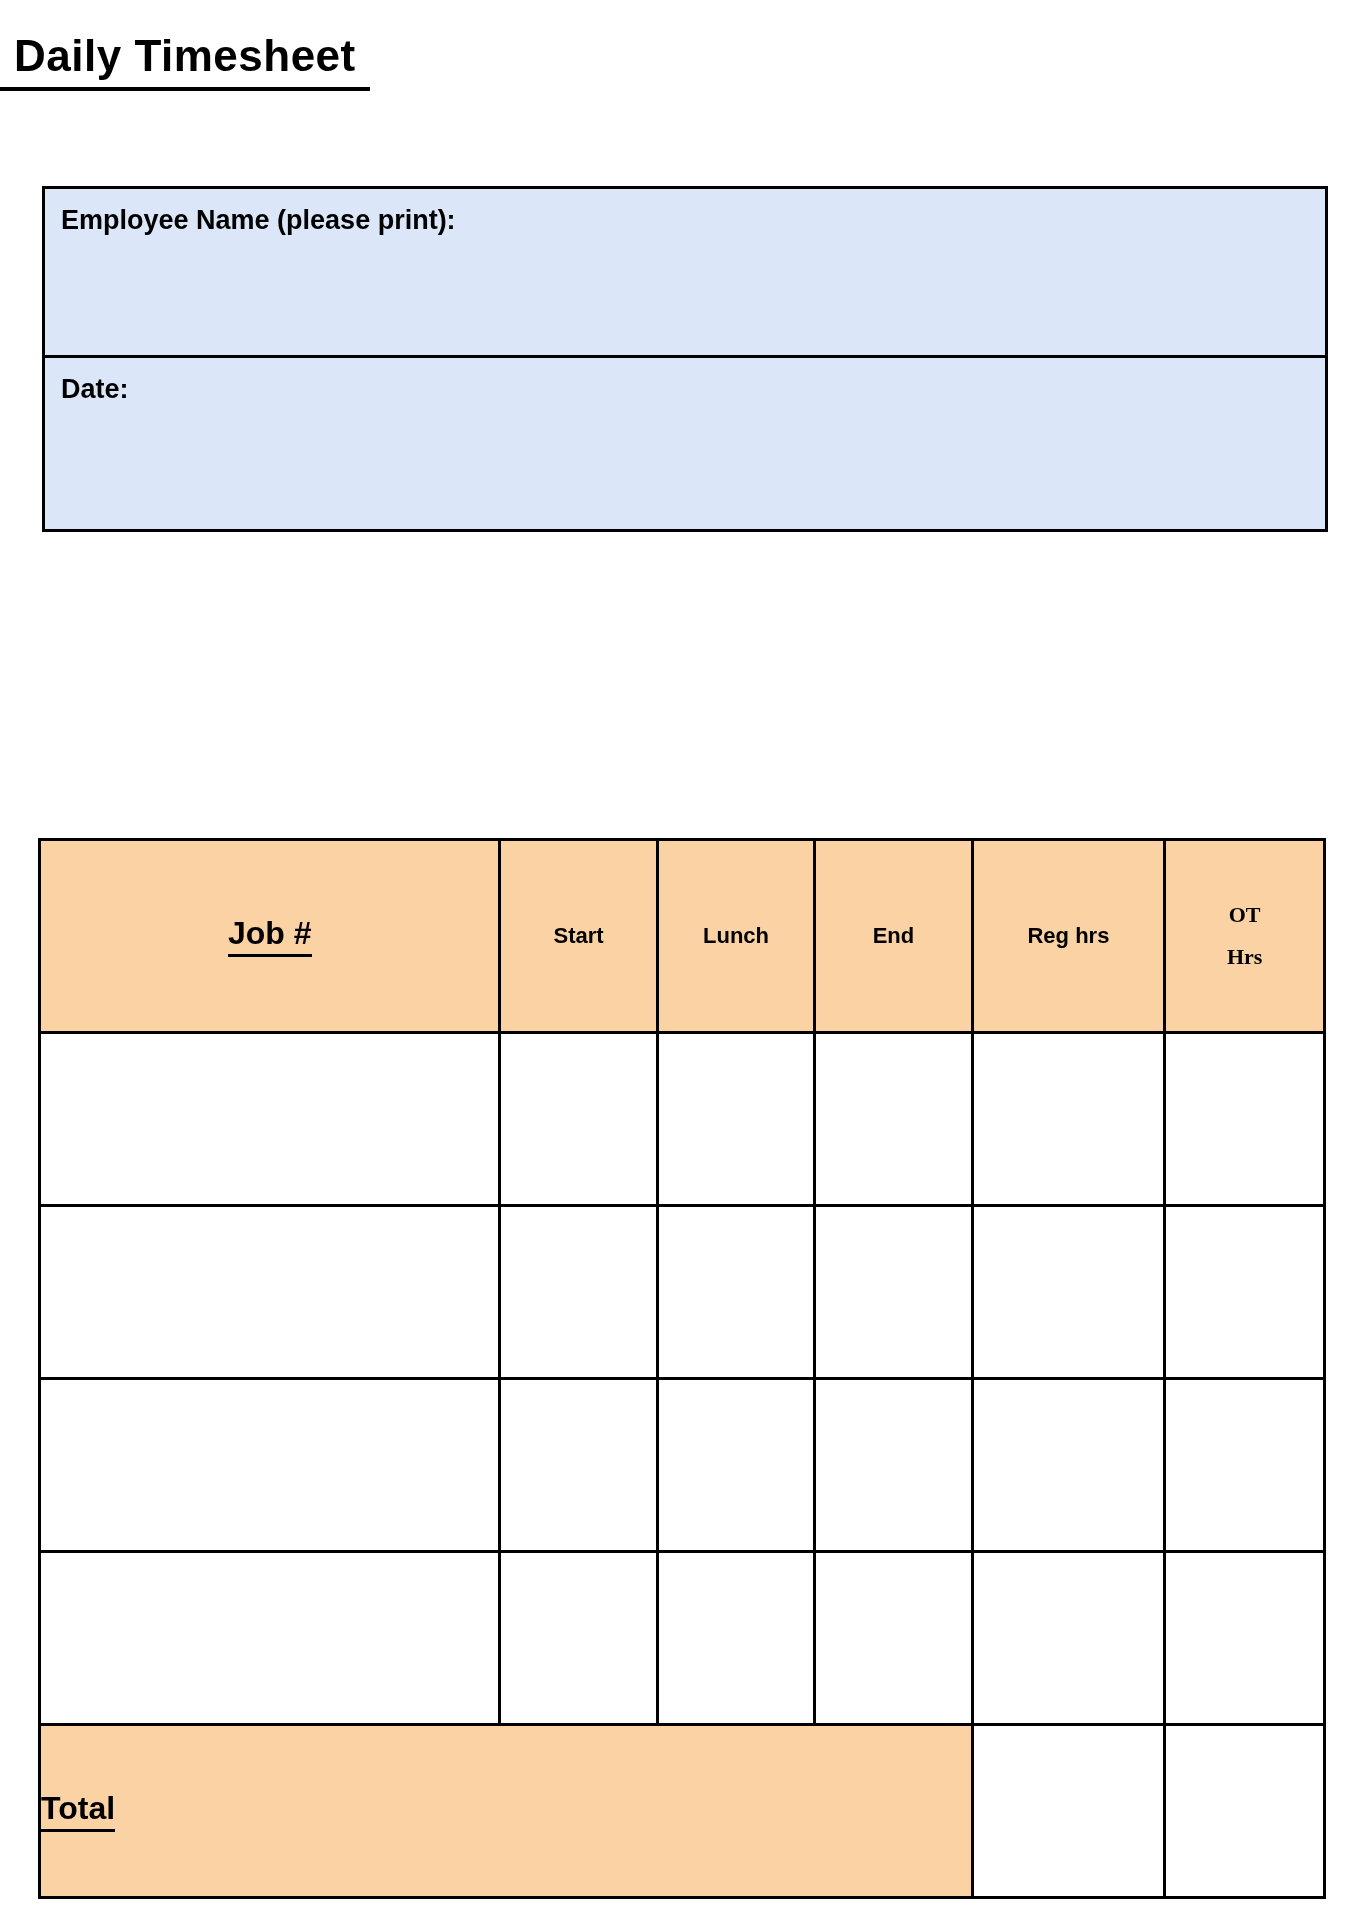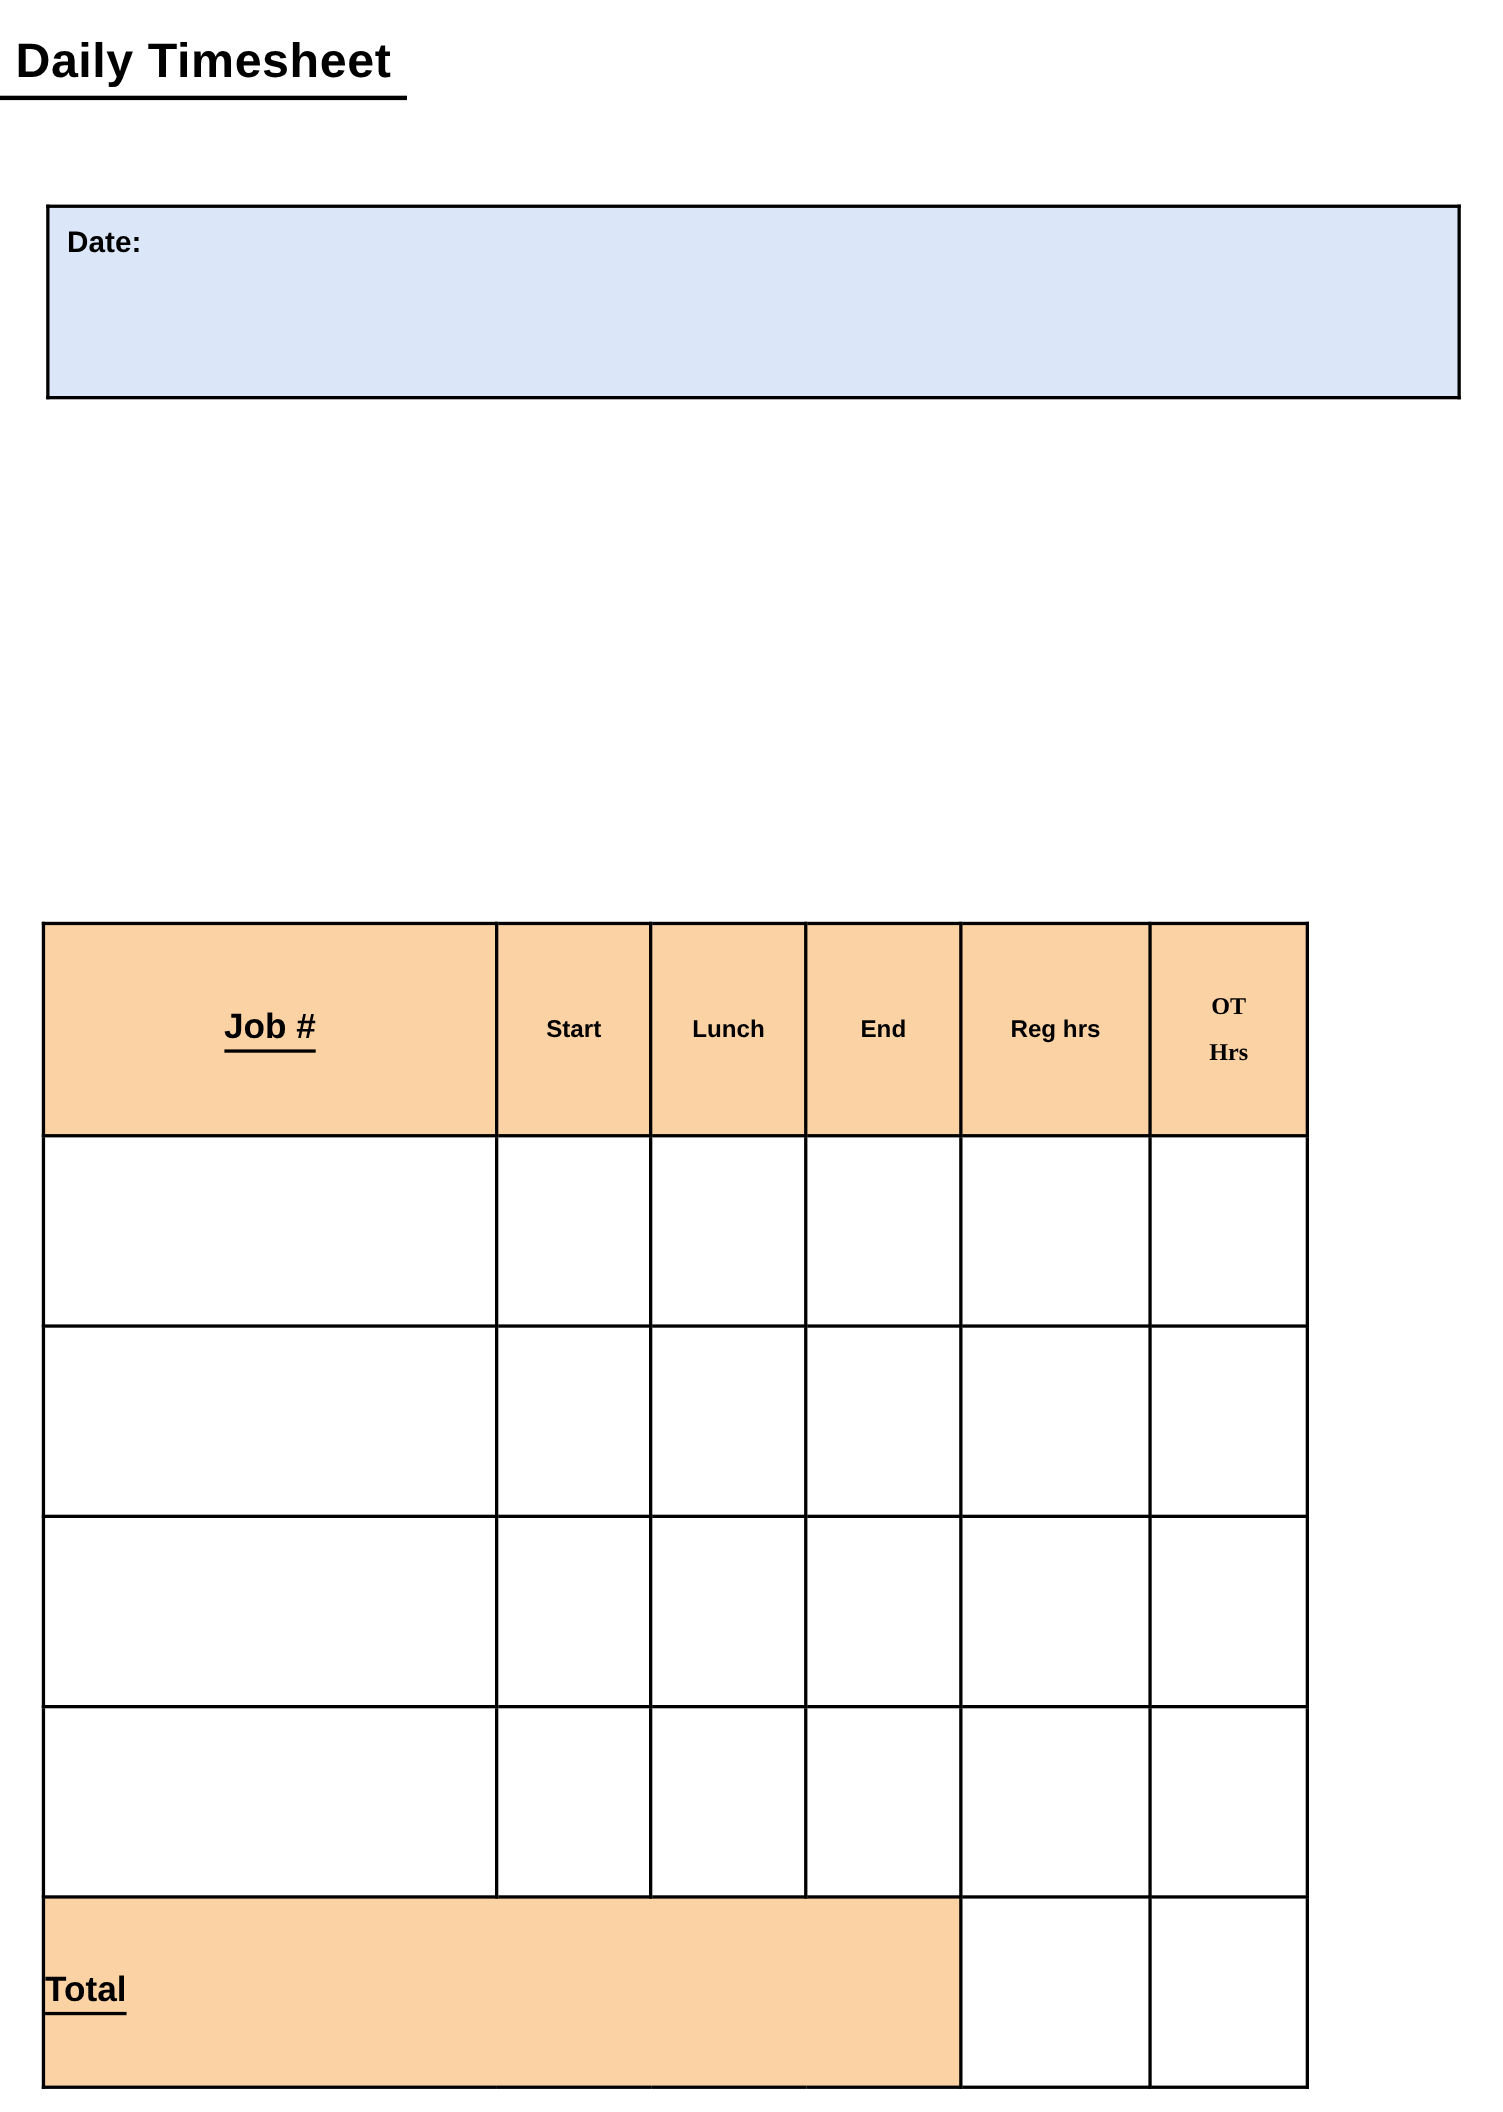--- a/index.html
+++ b/index.html
@@ -57,21 +57,21 @@
   }
   .info-row-name td { height: 150px; }
   .info-row-sign td { height: 150px; }
   .info-row-date td { height: 155px; }
 
   
   .grid-table {
     position: absolute;
     left: 38px;
     top: 838px;
-    width: 1152px;
+    width: 1288px;
     border-collapse: collapse;
     table-layout: fixed;
   }
   .grid-table td, .grid-table th {
     border: 3px solid #000;
     padding: 0;
     background: #ffffff;
   }
   .grid-table thead th {
     background: #fbd2a4;
@@ -116,20 +116,23 @@
 <body>
 
 <div class="page">
 
   <div class="title-wrap">
     <div class="title">Daily Timesheet</div>
   </div>
 
   <table class="info-table">
     <tbody>
+      <tr class="info-row-name">
+        <td>Employee Name (please print):</td>
+      </tr>
       <tr class="info-row-date">
         <td>Date:</td>
       </tr>
     </tbody>
   </table>
 
   <table class="grid-table">
     <colgroup>
       <col style="width:392px">
       <col style="width:134px">

